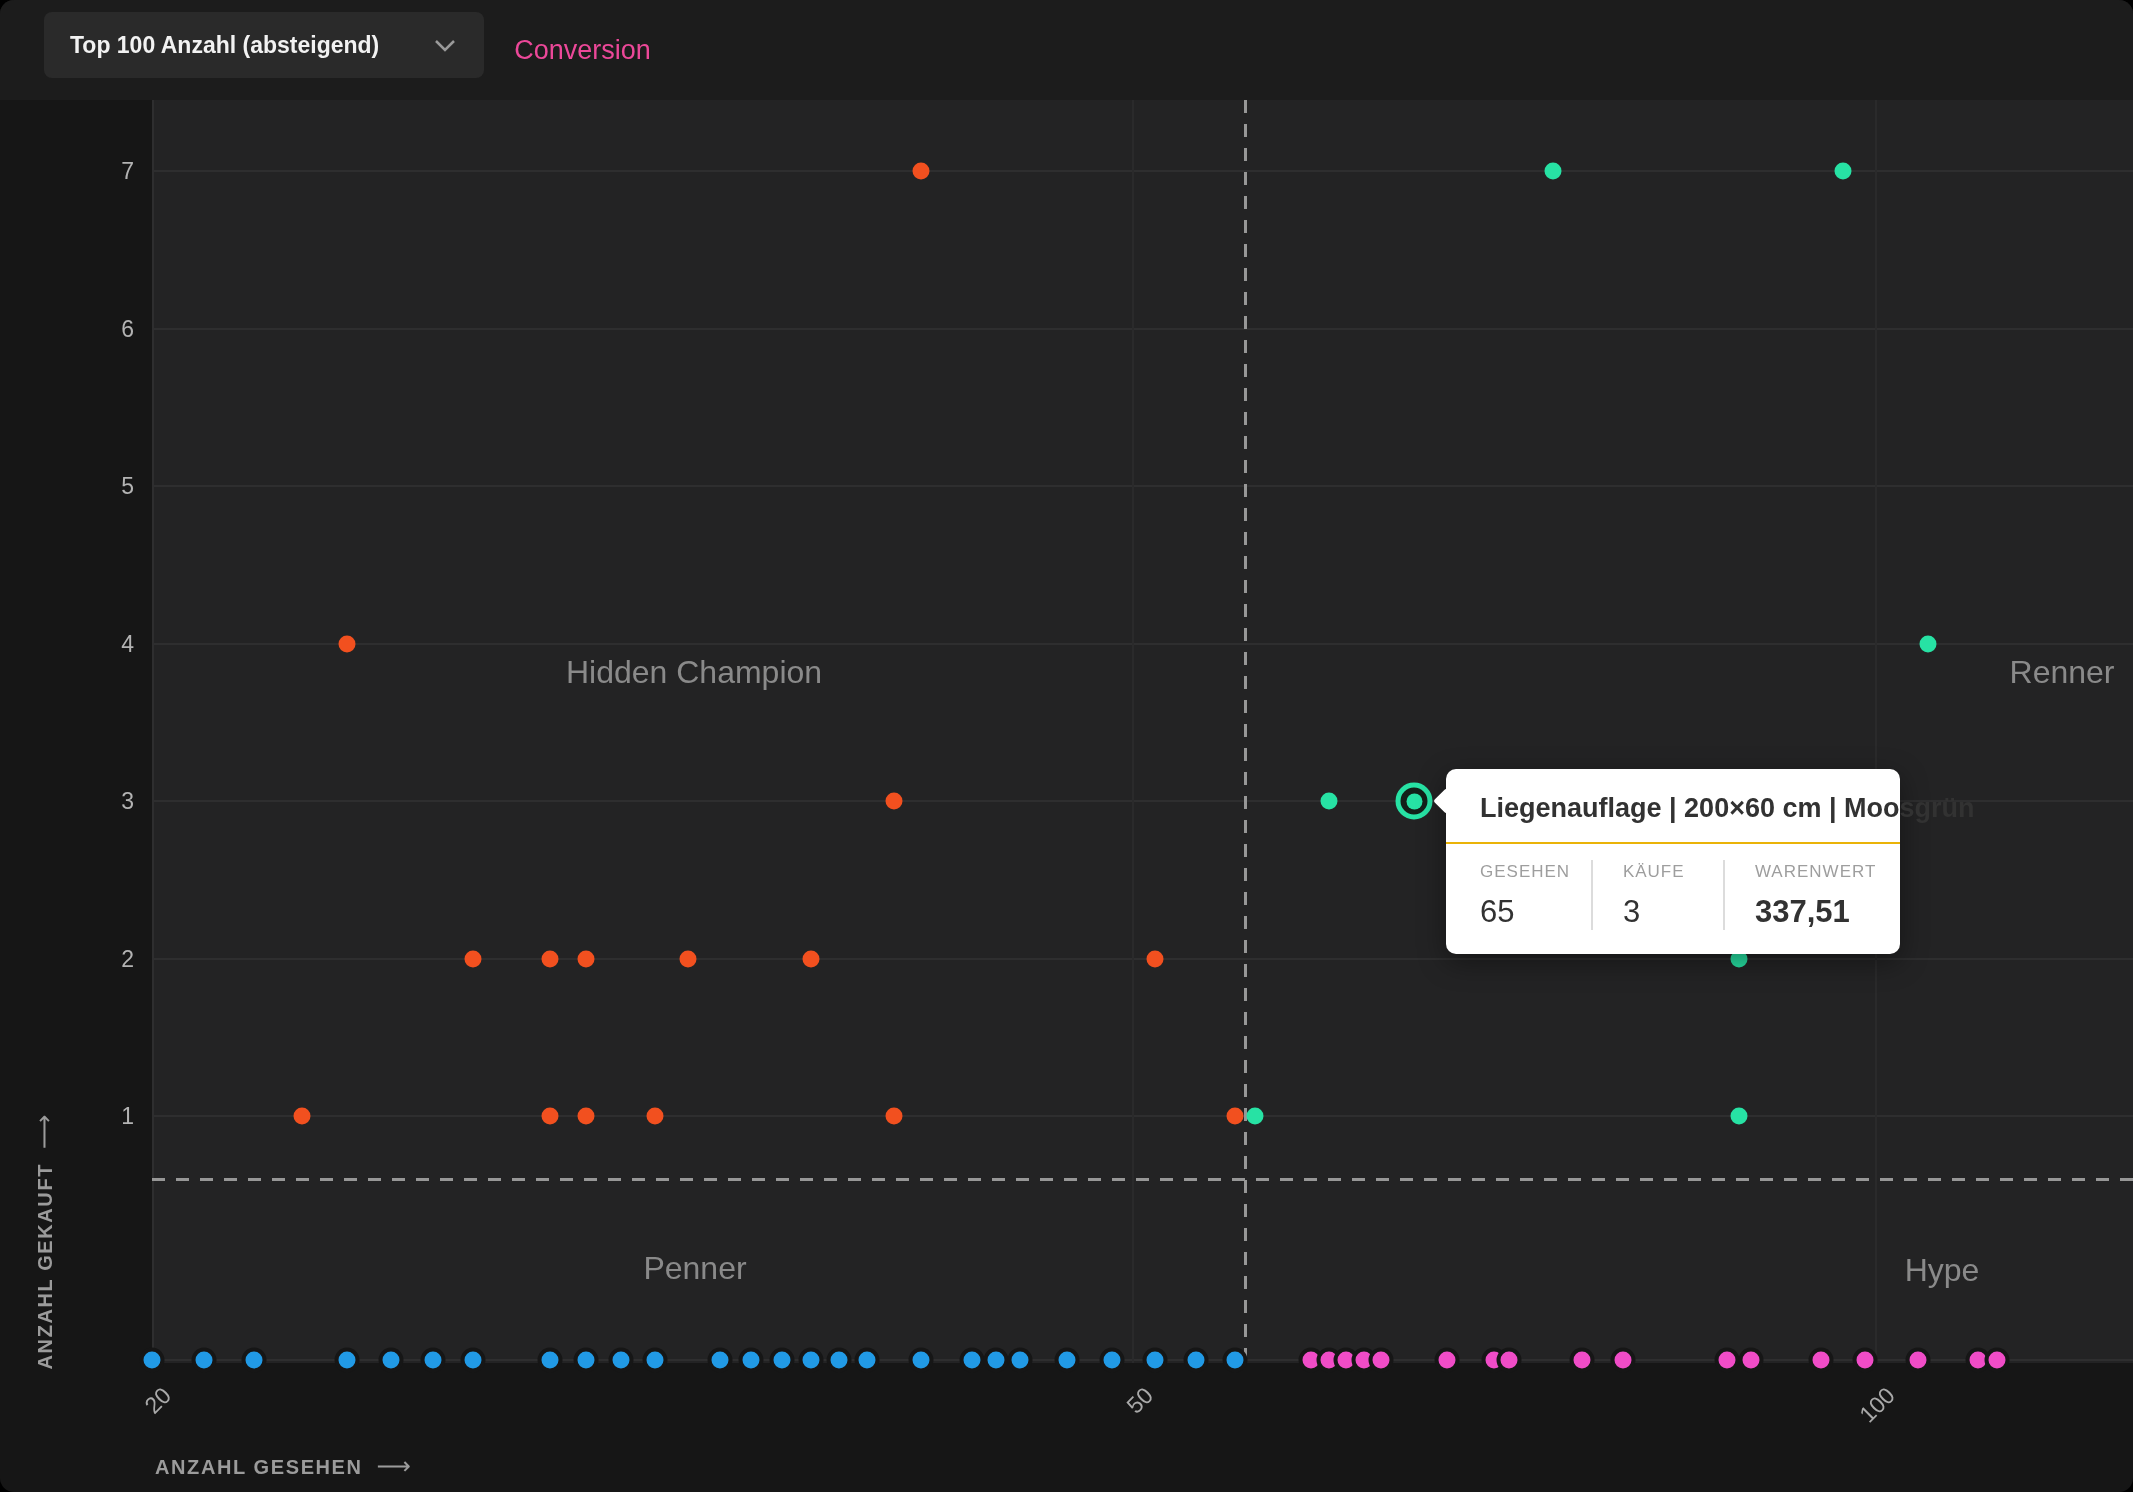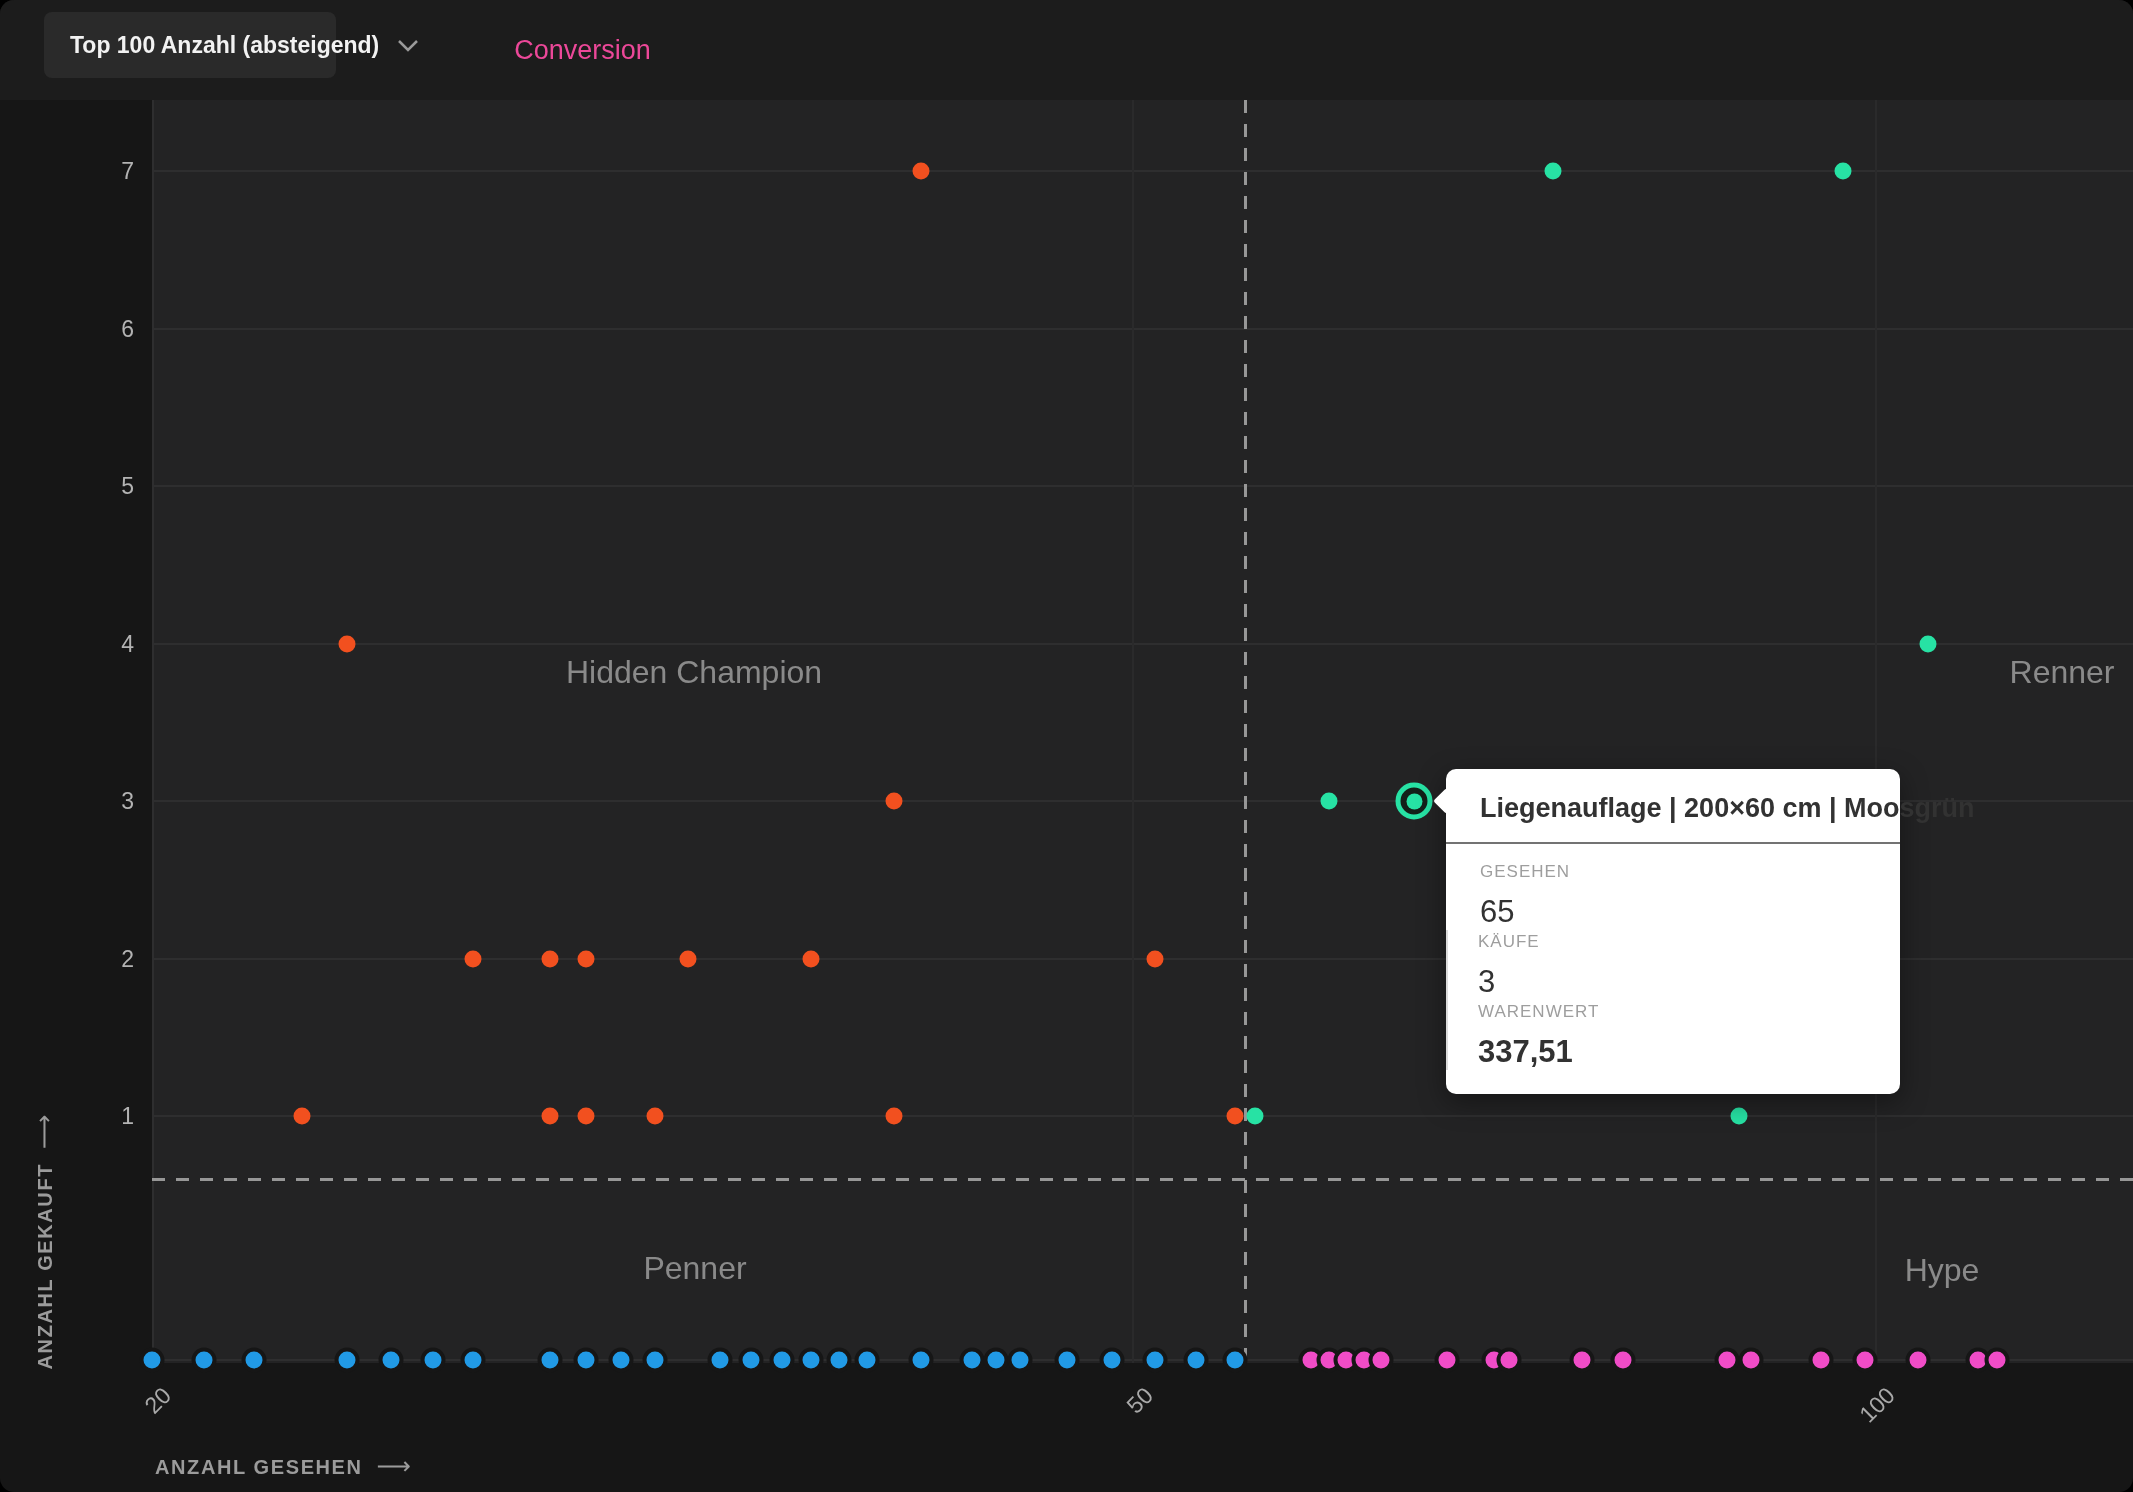--- a/index.html
+++ b/index.html
@@ -11,21 +11,21 @@
   }
   
   .header{position:absolute;left:0;top:0;width:100%;height:100px;background:#1c1c1c;}
   .select{
     position:absolute;top:12px;height:66px;background:#2a2a2a;border-radius:8px;
     display:flex;align-items:center;justify-content:space-between;
     padding:0 28px 0 26px;cursor:pointer;
   }
   .select .lbl{color:#f2f2f2;font-size:23px;font-weight:700;white-space:nowrap;}
   .select svg{flex:0 0 auto;margin-left:18px;}
-  .sel-sort{left:44px;width:292px;}
+  .sel-sort{left:44px;width:440px;}
   .sel-metric{left:683px;width:263px;}
   .conversion{
     position:absolute;left:495px;top:0;height:100px;width:175px;
     display:flex;align-items:center;justify-content:center;
     color:#ec4899;font-size:27px;
   }
   
   .plot-area{position:absolute;left:152px;top:100px;width:1981px;height:1263px;background:#232324;}
   .axis-line{position:absolute;left:152px;top:100px;width:2px;height:1263px;background:#2e2e2f;}
   .hgrid{position:absolute;left:152px;width:1981px;height:2px;background:#2e2e2f;}
@@ -55,21 +55,21 @@
   
   .tooltip{
     position:absolute;left:1446px;top:769px;width:454px;background:#fff;border-radius:10px;
     box-shadow:0 8px 28px rgba(0,0,0,.4);z-index:10;
   }
   .tooltip::before{
     content:"";position:absolute;left:-9px;top:23px;width:18px;height:18px;background:#fff;
     transform:rotate(45deg);border-radius:2px;
   }
   .tt-title{padding:24px 30px 18px 34px;color:#323232;font-size:27px;font-weight:700;white-space:nowrap;}
-  .tt-stats{display:flex;border-top:2px solid #737373;padding:16px 0 24px 0;flex-direction:column;}
+  .tt-stats{display:flex;border-top:2px solid #eab308;padding:16px 0 24px 0;}
   .tt-col{padding:2px 0 0 34px;}
   .tt-col.c1{width:167px;}
   .tt-col.c2{width:152px;border-left:2px solid #dcdcdc;padding-left:30px;}
   .tt-col.c3{width:206px;border-left:2px solid #dcdcdc;padding-left:30px;}
   .tt-label{color:#9e9e9e;font-size:17px;letter-spacing:1px;margin-bottom:12px;}
   .tt-value{color:#323232;font-size:31px;font-weight:500;}
   .tt-col.c3 .tt-value{font-weight:700;}
 </style>
 </head>
 <body>

